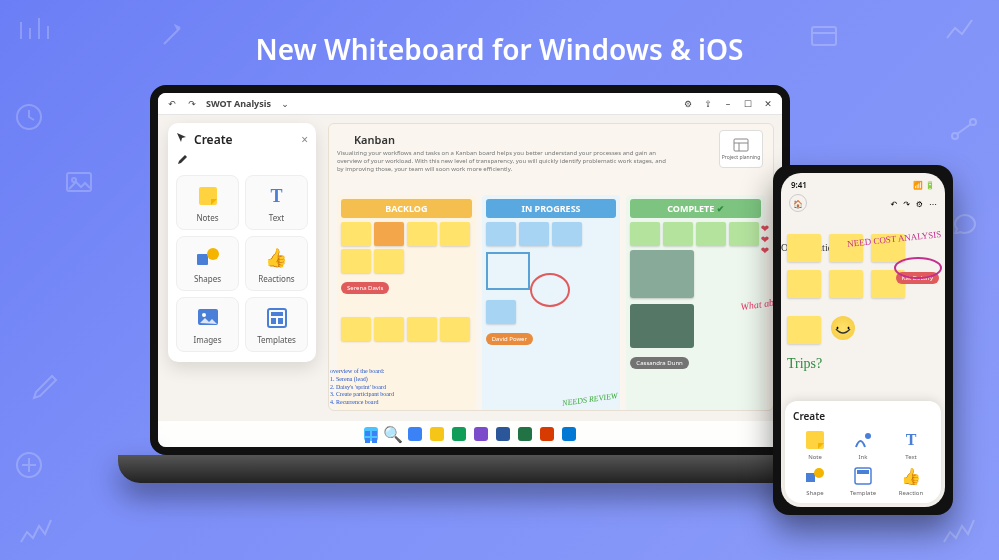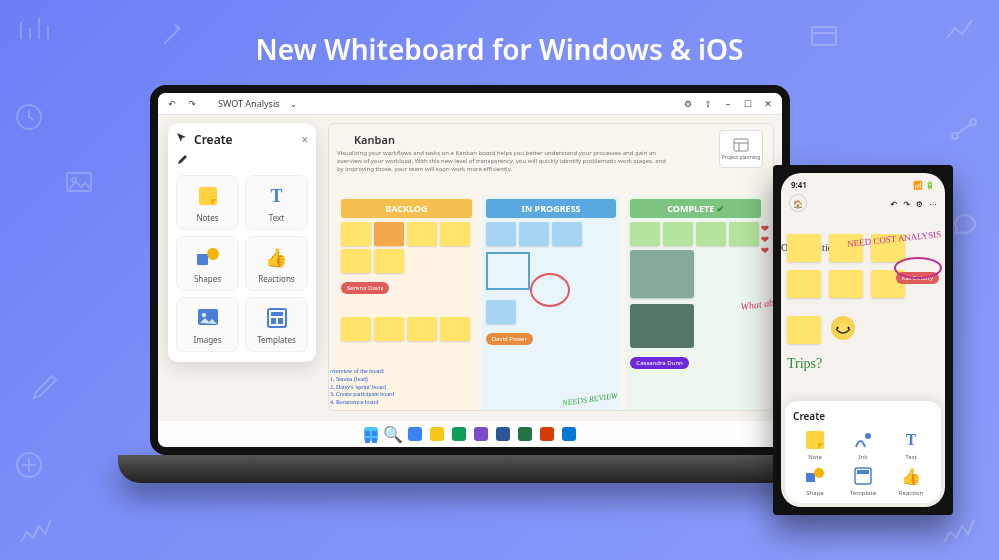--- a/index.html
+++ b/index.html
@@ -70,21 +70,21 @@
   .cols { display: flex; gap: 6px; margin-top: 2px; height: 230px; }
   .col { flex: 1; padding: 4px; border-radius: 4px; position: relative; }
   .col-h { font-size: 9px; font-weight: 700; text-align: center; padding: 3px 0; border-radius: 3px; color: #fff; }
   .c-backlog { background: #fdf4e4; } .c-backlog .col-h { background: #f4bf4f; }
   .c-progress { background: #eaf4fb; } .c-progress .col-h { background: #5aa8e0; }
   .c-complete { background: #eef7ed; } .c-complete .col-h { background: #7cc47f; }
   .notes { display: flex; flex-wrap: wrap; gap: 3px; margin-top: 4px; }
   .note { width: 30px; height: 24px; background: #ffe36b; border-radius: 2px; box-shadow: 0 1px 2px rgba(0,0,0,.15); }
   .note.g { background: #b4e39e; } .note.b { background: #a7d4f2; }
   .tag { display: inline-block; font-size: 6px; color: #fff; padding: 2px 6px; border-radius: 8px; margin-top: 4px; }
-  .tag.r { background: #e05b5b; } .tag.o { background: #e88b3d; } .tag.g { background: #6d28d9; }
+  .tag.r { background: #e05b5b; } .tag.o { background: #e88b3d; } .tag.g { background: #737373; }
   .pic { width: 64px; height: 48px; background: #8a9; border-radius: 3px; margin-top: 4px; box-shadow: 0 1px 2px rgba(0,0,0,.2); }
   .pic2 { width: 64px; height: 44px; background: #576; border-radius: 3px; margin-top: 6px; }
   .hearts { position: absolute; right: -4px; top: 28px; font-size: 10px; color: #e04a5a; line-height: 11px; }
   .bluebox { width: 44px; height: 38px; border: 2px solid #5aa2d6; background: #eaf4fb; margin-top: 6px; }
   .redcircle { width: 40px; height: 34px; border: 2px solid #e05b5b; border-radius: 50%; position: absolute; left: 48px; top: 78px; }
   .scribble { position: absolute; font-size: 8px; font-style: italic; font-family: "Segoe Script", cursive; }
   .scribble.green { color: #3aa93a; left: 58%; top: 200px; transform: rotate(-8deg); }
   .scribble.pink { color: #e63a6a; right: -72px; top: 170px; font-size: 10px; transform: rotate(-8deg); }
   .outside-text {
     position: absolute; left: 172px; bottom: 40px; font-size: 6px; color: #2255cc;
@@ -93,21 +93,21 @@
   
   .taskbar {
     position: absolute; left: 0; right: 0; bottom: 0; height: 26px;
     background: rgba(255,255,255,.85); backdrop-filter: blur(4px);
     display: flex; align-items: center; justify-content: center; gap: 8px;
   }
   .tb-app { width: 14px; height: 14px; border-radius: 3px; }
   
   .phone {
     position: absolute; right: 46px; bottom: 45px; width: 180px; height: 350px;
-    background: #111; border-radius: 4px; padding: 8px;
+    background: #111; border-radius: 16px; padding: 8px;
     box-shadow: 0 16px 32px rgba(0,0,0,.45);
   }
   .phone-screen {
     width: 100%; height: 100%; background: #f6f3ee; border-radius: 20px;
     overflow: hidden; position: relative; font-size: 8px;
   }
   .statusbar { display: flex; justify-content: space-between; padding: 6px 10px 2px; font-size: 8px; font-weight: 600; color: #111; }
   .ph-toolbar { display: flex; align-items: center; padding: 2px 8px 4px; gap: 6px; }
   .ph-home { width: 18px; height: 18px; border: 1px solid #ccc; border-radius: 50%; display: flex; align-items: center; justify-content: center; }
   .ph-canvas { position: relative; height: 200px; padding: 4px 8px; overflow: hidden; }
@@ -174,21 +174,21 @@
 </div>
 
 <div class="headline">New Whiteboard for Windows &amp; iOS</div>
 
 <div class="laptop">
   <div class="laptop-screen">
 
     <div class="titlebar">
       <span class="tb-ico">↶</span>
       <span class="tb-ico">↷</span>
-      <span style="font-weight:400;margin-left:12px;">SWOT Analysis</span>
+      <span style="font-weight:700;">SWOT Analysis</span>
       <span class="tb-ico">⌄</span>
       <span class="spacer"></span>
       <span class="tb-ico">⚙</span>
       <span class="tb-ico">⇪</span>
       <span class="tb-ico">–</span>
       <span class="tb-ico">☐</span>
       <span class="tb-ico">✕</span>
     </div>
 
     <div class="create-panel">

